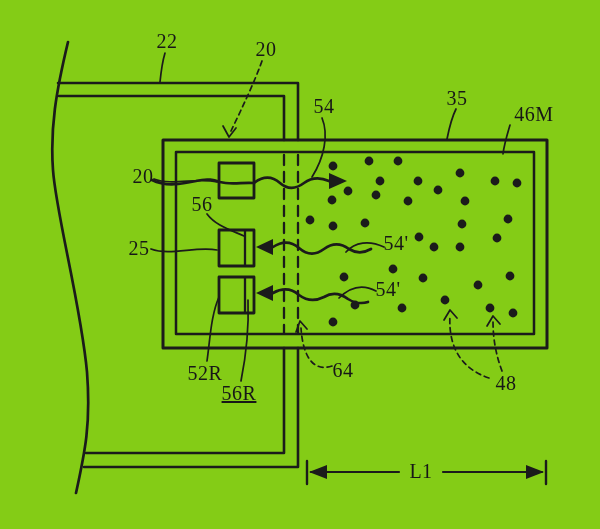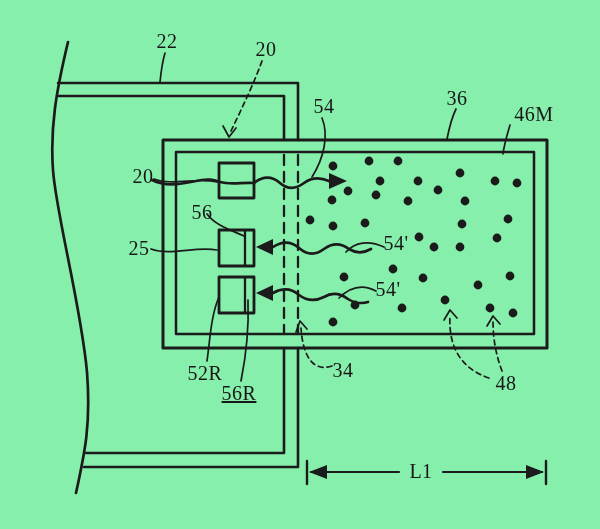--- a/index.html
+++ b/index.html
@@ -1,17 +1,17 @@
 <!DOCTYPE html>
 <html><head>
 <meta charset="utf-8">
 <style>
   html,body{margin:0;padding:0;background:#ffffff;}
   .stage{
-    position:relative;width:600px;height:529px;background:#86efac;
+    position:relative;width:600px;height:529px;background:#84cc16;
     font-family:"Liberation Serif","DejaVu Serif",serif;overflow:hidden;
   }
   .stage svg{position:absolute;left:0;top:0;}
   .lbl{
     position:absolute;transform:translate(-50%,-50%);
     font-size:20px;line-height:1;color:#171717;white-space:nowrap;
     letter-spacing:0.5px;
   }
 </style>
 </head>
@@ -117,27 +117,27 @@
         <circle cx="445" cy="300" r="4.4"></circle>
         <circle cx="490" cy="308" r="4.4"></circle>
         <circle cx="513" cy="313" r="4.4"></circle>
       </g>
   </svg>
 
   <div>
       <div class="lbl" style="left: 167px; top: 41px;">22</div>
       <div class="lbl" style="left: 266px; top: 49px;">20</div>
       <div class="lbl" style="left: 324px; top: 106px; text-align: center;">54</div>
-      <div class="lbl" style="left: 457px; top: 98px;">36</div>
+      <div class="lbl" style="left: 457px; top: 98px;">35</div>
       <div class="lbl" style="left: 534px; top: 114px;">46M</div>
       <div class="lbl" style="left: 143px; top: 176px;">20</div>
-      <div class="lbl" style="left: 202px; top: 212px;">56</div>
+      <div class="lbl" style="left: 202px; top: 204px;">56</div>
       <div class="lbl" style="left: 139px; top: 248px;">25</div>
       <div class="lbl" style="left: 396px; top: 243px;">54'</div>
       <div class="lbl" style="left: 388px; top: 289px;">54'</div>
       <div class="lbl" style="left: 205px; top: 373px;">52R</div>
       <div class="lbl" style="left: 239px; top: 393px; text-decoration: underline;">56R</div>
-      <div class="lbl" style="left: 343px; top: 370px;">34</div>
+      <div class="lbl" style="left: 343px; top: 370px;">64</div>
       <div class="lbl" style="left: 506px; top: 383px; text-align: right;">48</div>
       <div class="lbl" style="left: 421px; top: 471px;">L1</div>
     </div>
 
 </div>
 
 </body></html>

